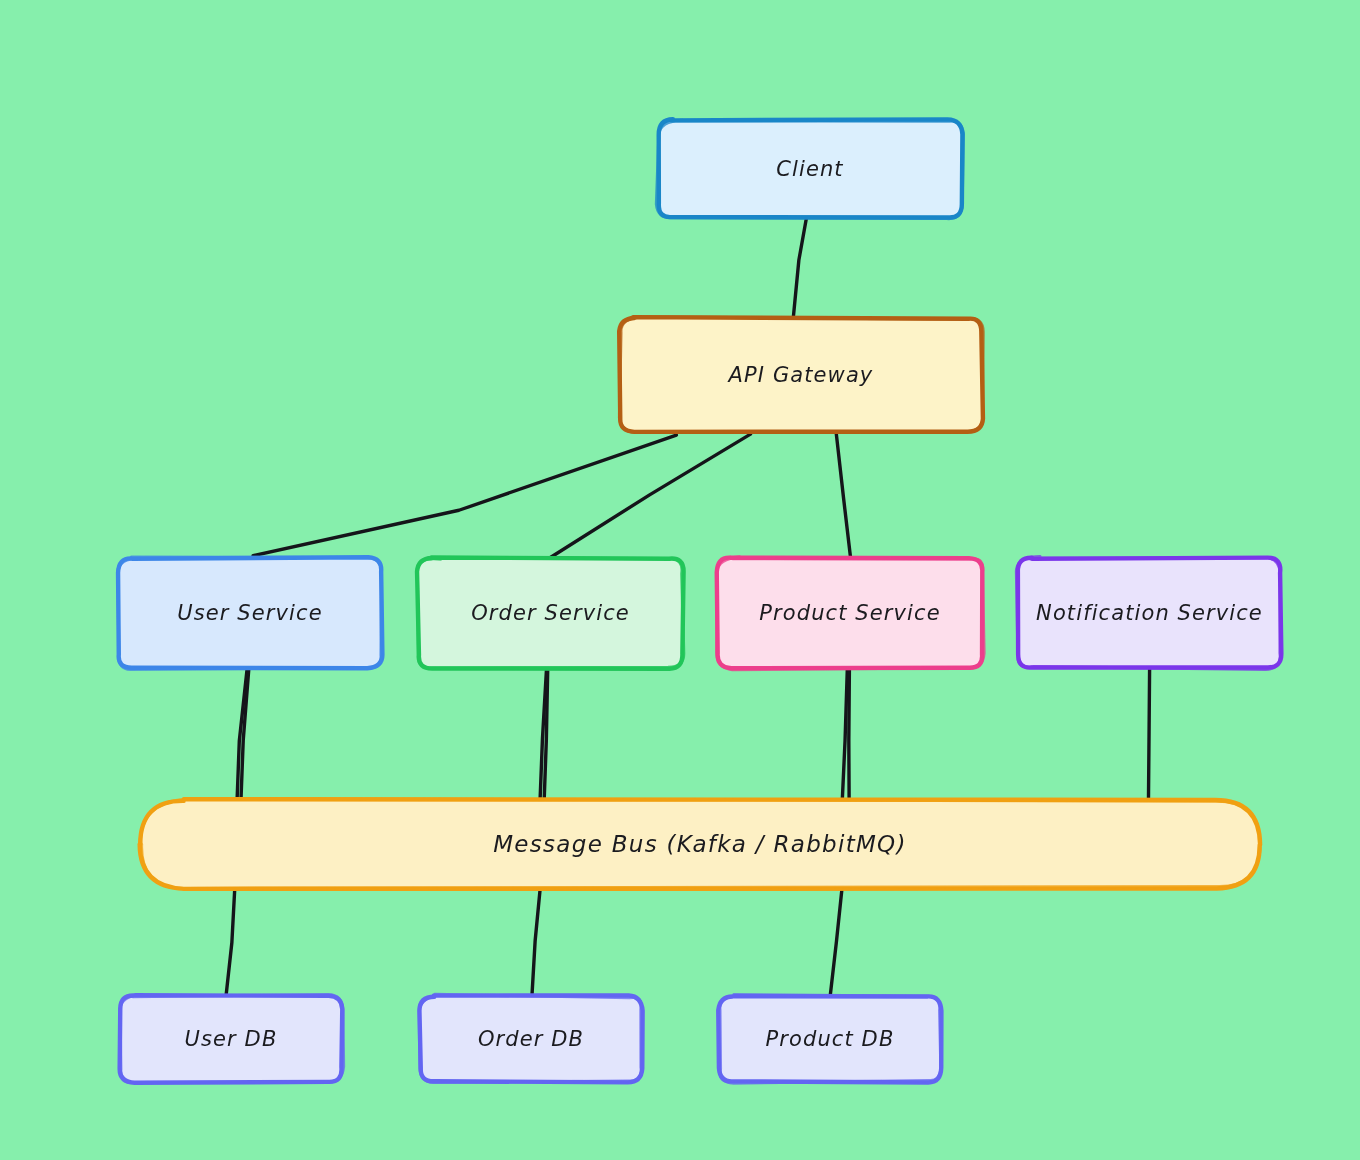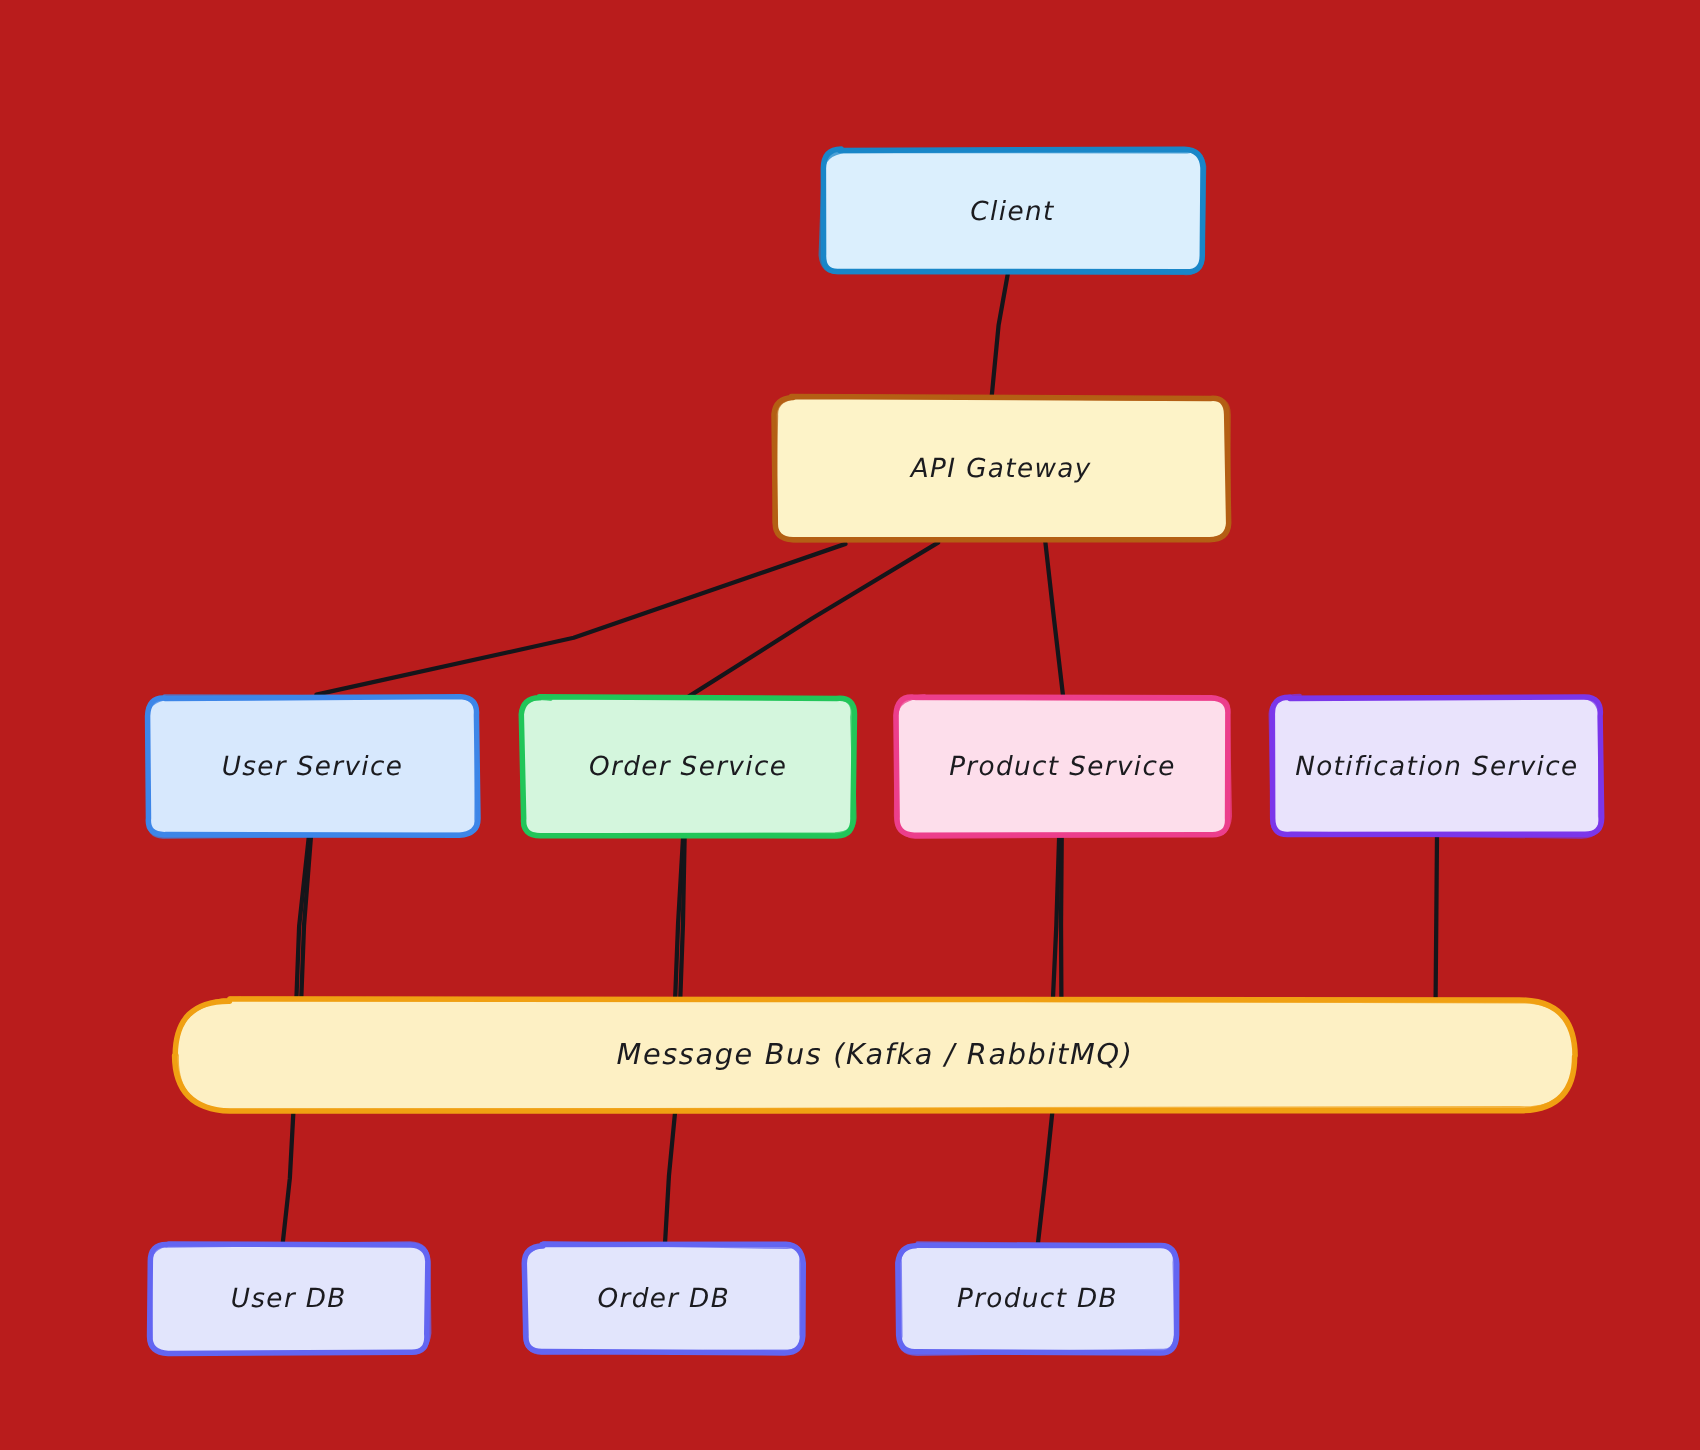--- a/index.html
+++ b/index.html
@@ -38,21 +38,21 @@
     font-weight: 400;
   }
   .node-label.bus {
     font-size: 23px;
     letter-spacing: 1.3px;
   }
 </style>
 </head>
 <body style="background: rgb(247, 249, 251);">
 
-<div id="diagram-root" style="background: #b91c1c;">
+<div id="diagram-root" style="background: #86efac;">
   <svg class="canvas" viewBox="0 0 1360 1160" xmlns="http://www.w3.org/2000/svg">
     <g id="edge-layer">
         <g>
           <path d="M 806.16 219.49 L 798.88 260.03 L 793.19 318.87" fill="none" stroke="#15151a" stroke-width="3.4" stroke-linecap="round" stroke-linejoin="round"></path>
         </g>
         <g>
           <path d="M 676.37 435.10 L 458.92 510.24 L 253.09 555.73" fill="none" stroke="#15151a" stroke-width="3.4" stroke-linecap="round" stroke-linejoin="round"></path>
         </g>
         <g>
           <path d="M 750.49 434.15 L 649.60 494.84 L 550.81 557.31" fill="none" stroke="#15151a" stroke-width="3.4" stroke-linecap="round" stroke-linejoin="round"></path>

